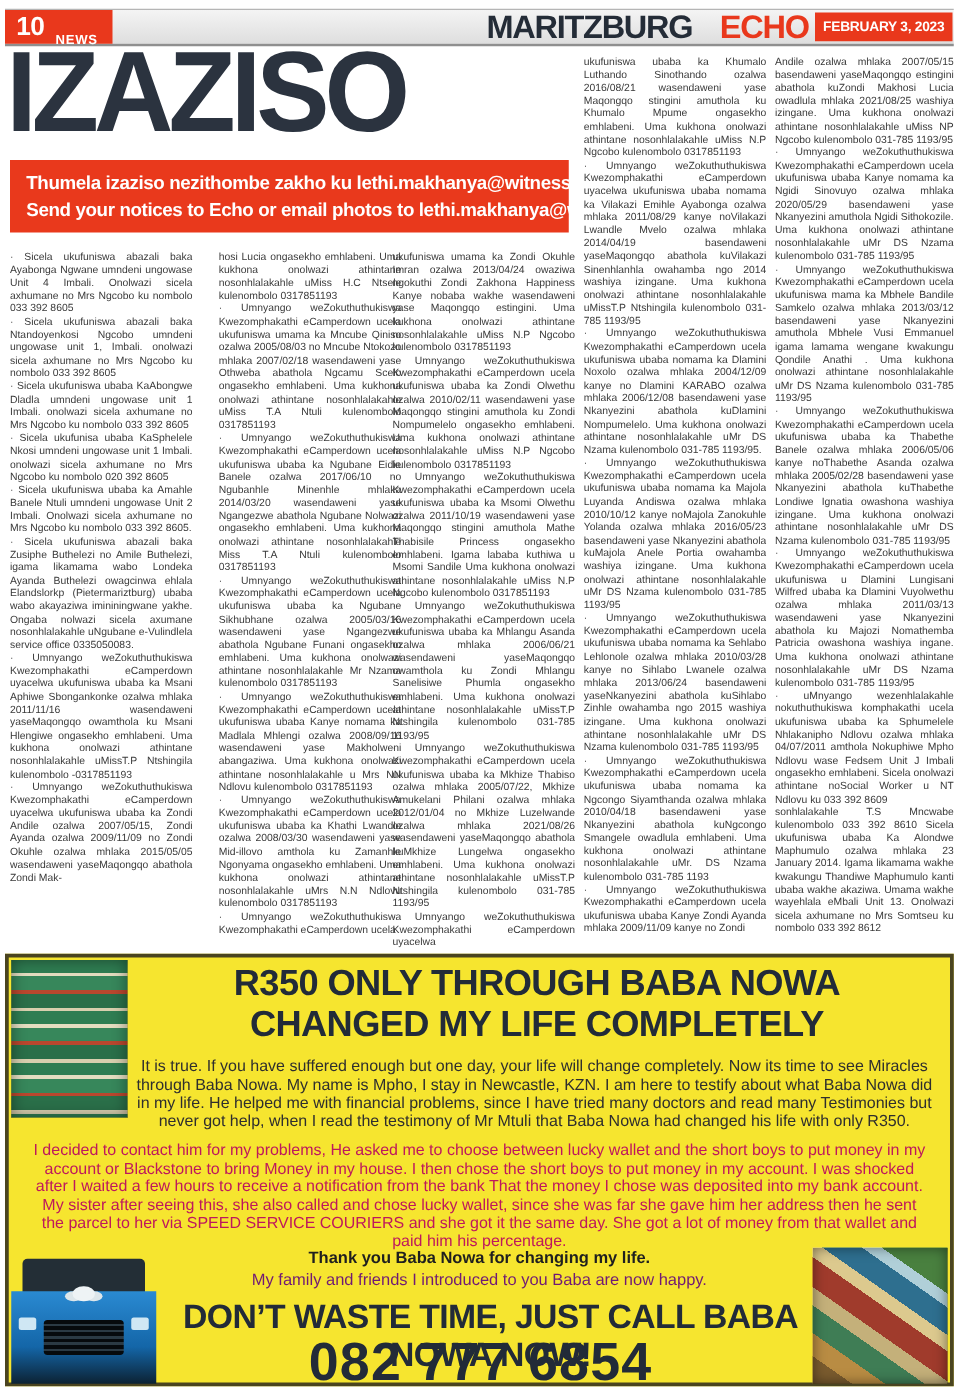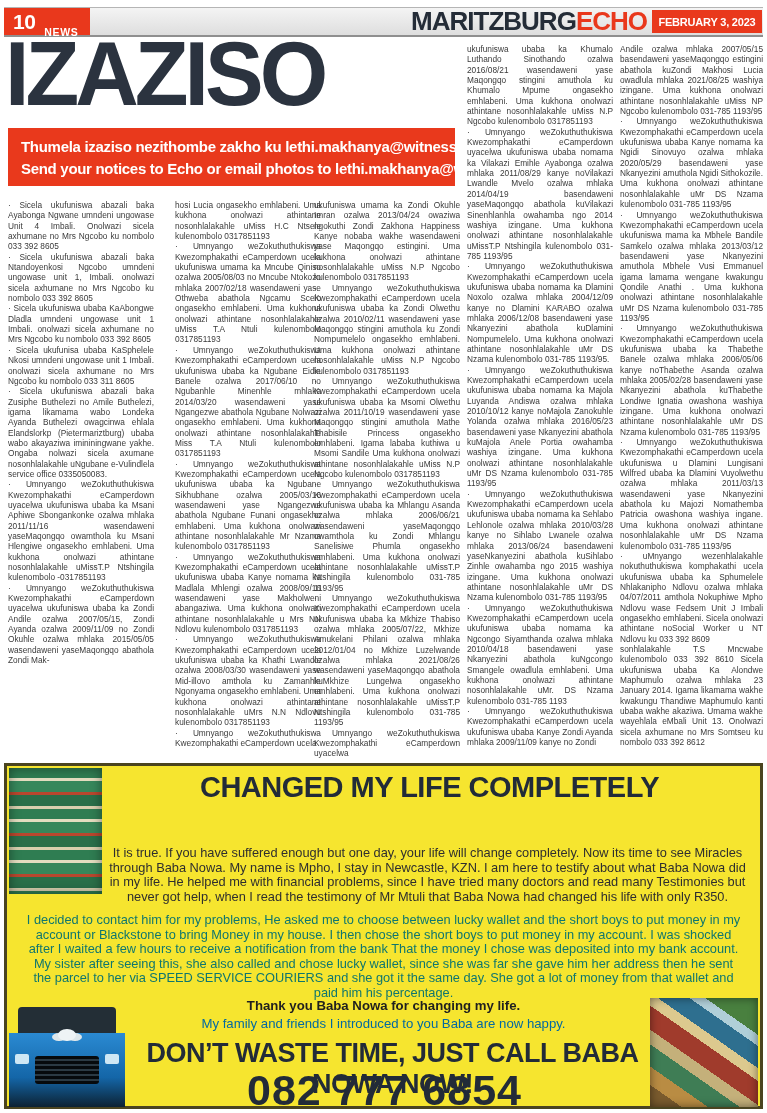--- a/index.html
+++ b/index.html
@@ -6,21 +6,21 @@
   html,body { width:767px; height:1113px; }
   body { position:relative; background:#ffffff; font-family:"Liberation Sans", sans-serif; overflow:hidden; }
 
   
   .header-bar { position:absolute; left:4px; top:7px; width:759px; height:30px;
     background:linear-gradient(#f4f4f4,#dedede); border-top:1px solid #b5b5b5; border-bottom:2px solid #8f8f8f;padding-left:47px; }
   .pagenum-box { position:absolute; left:0; top:0; width:86px; height:100%; background:#e9381c;
     display:flex; align-items:center; padding-left:9px; gap:9px; }
   .pagenum { color:#fff; font-size:21px; font-weight:800; letter-spacing:-0.5px; }
   .section-label { color:#fff; font-size:10.5px; font-weight:700; letter-spacing:0.6px; margin-top:20px; }
-  .masthead { position:absolute; right:116px; top:0; height:100%; display:flex; align-items:center; gap:0;
+  .masthead { position:absolute; right:116px; top:0; height:100%; display:flex; align-items:center; gap:22px;
     font-size:26px; font-weight:800; letter-spacing:-1px; }
   .masthead .black { color:#242c37; }
   .masthead .red { color:#e9381c; }
   .date-box { position:absolute; right:1px; top:2px; bottom:2px; width:110px; background:#e9381c;
     display:flex; align-items:center; justify-content:center; color:#fff; font-size:11px; font-weight:800; letter-spacing:-0.2px;margin-left:20px; }
 
   
   .page-title { position:absolute; left:5px; top:28px; color:#2b333f; font-size:88px; font-weight:900;
     letter-spacing:-4px; line-height:1; transform:scaleY(1.04); transform-origin:top left; }
   .notice-banner { position:absolute; left:8px; top:128px; width:447px; height:58px; background:#e9391c;
@@ -37,25 +37,25 @@
   .notice { margin:0; }
 
   
   .ad { position:absolute; left:4px; top:763px; width:759px; height:346px; background:#f6e52f;
     border:3px solid #4a4420; }
   .ad-headline { position:absolute; left:100px; right:8px; top:5px; text-align:center;
     color:#222b38; font-size:29px; line-height:33px; font-weight:800; letter-spacing:-0.5px; }
   .ad-p1 { position:absolute; left:98px; right:10px; top:80px; text-align:center;
     color:#2e2e2e; font-size:12.8px; line-height:14.6px; }
   .ad-p2 { position:absolute; left:18px; right:18px; top:147px; text-align:center;
-    color:#0f766e; font-size:12.8px; line-height:14.6px; }
+    color:#be185d; font-size:12.8px; line-height:14.6px; }
   .ad-thanks1 { position:absolute; left:0; right:0; top:232px; text-align:center;
     color:#1f1f1f; font-size:13.2px; font-weight:700; }
   .ad-thanks2 { position:absolute; left:0; right:0; top:250px; text-align:center;
-    color:#0369a1; font-size:13.2px; }
+    color:#701a75; font-size:13.2px; }
   .ad-cta { position:absolute; left:136px; right:118px; top:272px; text-align:center;
     color:#222b38; font-size:27px; font-weight:800; letter-spacing:-0.5px; }
   .ad-phone { position:absolute; left:120px; right:118px; top:300px; text-align:center;
     color:#222b38; font-size:43px; font-weight:900; letter-spacing:1px; }
 
   
   .img-money-stacks { position:absolute; left:2px; top:2px; width:93px; height:126px;
     background:
       repeating-linear-gradient(180deg,
         #2f7d52 0 10px, #e4ddc0 10px 13px, #37875b 13px 24px, #b9472e 24px 27px,
@@ -95,21 +95,22 @@
 <div class="page-title">IZAZISO</div>
 <div class="notice-banner">
   <div>Thumela izaziso nezithombe zakho ku lethi.makhanya@witness.co.za.</div>
   <div>Send your notices to Echo or email photos to lethi.makhanya@witness.co.za</div>
 </div>
 
 <div id="col1" class="col low">
     <p class="notice">· Sicela ukufuniswa abazali baka Ayabonga Ngwane umndeni ungowase Unit 4 Imbali. Onolwazi sicela axhumane no Mrs Ngcobo ku nombolo 033 392 8605</p>
     <p class="notice">· Sicela ukufuniswa abazali baka Ntandoyenkosi Ngcobo umndeni ungowase unit 1, Imbali. onolwazi sicela axhumane no Mrs Ngcobo ku nombolo 033 392 8605</p>
     <p class="notice">· Sicela ukufuniswa ubaba KaAbongwe Dladla umndeni ungowase unit 1 Imbali. onolwazi sicela axhumane no Mrs Ngcobo ku nombolo 033 392 8605</p>
-    <p class="notice">· Sicela ukufunisa ubaba KaSphelele Nkosi umndeni ungowase unit 1 Imbali. onolwazi sicela axhumane no Mrs Ngcobo ku nombolo 033 311 8605</p>
+    <p class="notice">· Sicela ukufunisa ubaba KaSphelele Nkosi umndeni ungowase unit 1 Imbali. onolwazi sicela axhumane no Mrs Ngcobo ku nombolo 020 392 8605</p>
+    <p class="notice">· Sicela ukufuniswa ubaba ka Amahle Banele Ntuli umndeni ungowase Unit 2 Imbali. Onolwazi sicela axhumane no Mrs Ngcobo ku nombolo 033 392 8605.</p>
     <p class="notice">· Sicela ukufuniswa abazali baka Zusiphe Buthelezi no Amile Buthelezi, igama likamama wabo Londeka Ayanda Buthelezi owagcinwa ehlala Elandslorkp (Pietermariztburg) ubaba wabo akayaziwa imininingwane yakhe. Ongaba nolwazi sicela axumane nosonhlalakahle uNgubane e-Vulindlela service office 0335050083.</p>
     <p class="notice">· Umnyango weZokuthuthukiswa Kwezomphakathi eCamperdown uyacelwa ukufuniswa ubaba ka Msani Aphiwe Sbongankonke ozalwa mhlaka 2011/11/16 wasendaweni yaseMaqongqo owamthola ku Msani Hlengiwe ongasekho emhlabeni. Uma kukhona onolwazi athintane nosonhlalakahle uMissT.P Ntshingila kulenombolo -0317851193</p>
     <p class="notice">· Umnyango weZokuthuthukiswa Kwezomphakathi eCamperdown uyacelwa ukufuniswa ubaba ka Zondi Andile ozalwa 2007/05/15, Zondi Ayanda ozalwa 2009/11/09 no Zondi Okuhle ozalwa mhlaka 2015/05/05 wasendaweni yaseMaqongqo abathola Zondi Mak-</p>
   </div>
 <div id="col2" class="col low">
     <p class="notice">hosi Lucia ongasekho emhlabeni. Uma kukhona onolwazi athintane nosonhlalakahle uMiss H.C Ntsele kulenombolo 0317851193</p>
     <p class="notice">· Umnyango weZokuthuthukiswa Kwezomphakathi eCamperdown ucela ukufuniswa umama ka Mncube Qiniso ozalwa 2005/08/03 no Mncube Ntokozo mhlaka 2007/02/18 wasendaweni yase Othweba abathola Ngcamu Scelo ongasekho emhlabeni. Uma kukhona onolwazi athintane nosonhlalakahle uMiss T.A Ntuli kulenombolo 0317851193</p>
     <p class="notice">· Umnyango weZokuthuthukiswa Kwezomphakathi eCamperdown ucela ukufuniswa ubaba ka Ngubane Eidie Banele ozalwa 2017/06/10 no Ngubanhle Minenhle mhlaka 2014/03/20 wasendaweni yase Ngangezwe abathola Ngubane Nolwazi ongasekho emhlabeni. Uma kukhona onolwazi athintane nosonhlalakahle Miss T.A Ntuli kulenombolo 0317851193</p>
     <p class="notice">· Umnyango weZokuthuthukiswa Kwezomphakathi eCamperdown ucela ukufuniswa ubaba ka Ngubane Sikhubhane ozalwa 2005/03/16 wasendaweni yase Ngangezwe abathola Ngubane Funani ongasekho emhlabeni. Uma kukhona onolwazi athintane nosonhlalakahle Mr Nzama kulenombolo 0317851193</p>
     <p class="notice">· Umnyango weZokuthuthukiswa Kwezomphakathi eCamperdown ucela ukufuniswa ubaba Kanye nomama ka Madlala Mhlengi ozalwa 2008/09/16 wasendaweni yase Makholweni abangaziwa. Uma kukhona onolwazi athintane nosonhlalakahle u Mrs NN Ndlovu kulenombolo 0317851193</p>
@@ -139,20 +140,21 @@
     <p class="notice">· Umnyango weZokuthuthukiswa Kwezomphakathi eCamperdown ucela ukufuniswa mama ka Mbhele Bandile Samkelo ozalwa mhlaka 2013/03/12 basendaweni yase Nkanyezini amuthola Mbhele Vusi Emmanuel igama lamama wengane kwakungu Qondile Anathi . Uma kukhona onolwazi athintane nosonhlalakahle uMr DS Nzama kulenombolo 031-785 1193/95</p>
     <p class="notice">· Umnyango weZokuthuthukiswa Kwezomphakathi eCamperdown ucela ukufuniswa ubaba ka Thabethe Banele ozalwa mhlaka 2006/05/06 kanye noThabethe Asanda ozalwa mhlaka 2005/02/28 basendaweni yase Nkanyezini abathola kuThabethe Londiwe Ignatia owashona washiya izingane. Uma kukhona onolwazi athintane nosonhlalakahle uMr DS Nzama kulenombolo 031-785 1193/95</p>
     <p class="notice">· Umnyango weZokuthuthukiswa Kwezomphakathi eCamperdown ucela ukufuniswa u Dlamini Lungisani Wilfred ubaba ka Dlamini Vuyolwethu ozalwa mhlaka 2011/03/13 wasendaweni yase Nkanyezini abathola ku Majozi Nomathemba Patricia owashona washiya ingane. Uma kukhona onolwazi athintane nosonhlalakahle uMr DS Nzama kulenombolo 031-785 1193/95</p>
     <p class="notice">· uMnyango wezenhlalakahle nokuthuthukiswa komphakathi ucela ukufuniswa ubaba ka Sphumelele Nhlakanipho Ndlovu ozalwa mhlaka 04/07/2011 amthola Nokuphiwe Mpho Ndlovu wase Fedsem Unit J Imbali ongasekho emhlabeni. Sicela onolwazi athintane noSocial Worker u NT Ndlovu ku 033 392 8609</p>
     <p class="notice">sonhlalakahle T.S Mncwabe kulenombolo 033 392 8610 Sicela ukufuniswa ubaba Ka Alondwe Maphumulo ozalwa mhlaka 23 January 2014. Igama likamama wakhe kwakungu Thandiwe Maphumulo kanti ubaba wakhe akaziwa. Umama wakhe wayehlala eMbali Unit 13. Onolwazi sicela axhumane no Mrs Somtseu ku nombolo 033 392 8612</p>
   </div>
 
 <div class="ad">
   <div class="img-money-stacks"></div>
   <div class="ad-headline">
+    <div>R350 ONLY THROUGH BABA NOWA</div>
     <div>CHANGED MY LIFE COMPLETELY</div>
   </div>
   <div class="ad-p1">It is true. If you have suffered enough but one day, your life will change completely. Now its time to see Miracles through Baba Nowa. My name is Mpho, I stay in Newcastle, KZN.  I am here to testify about what Baba Nowa did in my life. He helped me with financial problems, since I have tried many doctors and read many Testimonies but never got help, when I read the testimony of Mr Mtuli that Baba Nowa had changed his life with only R350.</div>
   <div class="ad-p2">I decided to contact him for my problems, He asked me to choose between lucky wallet and the short boys to put money in my account or Blackstone to bring Money in my house. I then chose the short boys to put money in my account. I was shocked after I waited a few hours to receive a notification from the bank That the money I chose was deposited into my bank account. My sister after seeing this, she also called and chose lucky wallet, since she was far she gave him her address then he sent  the parcel to her via SPEED SERVICE COURIERS and she got it the same day. She got a lot of money from that wallet and paid him his percentage.</div>
   <div class="ad-thanks1">Thank you Baba Nowa for changing my life.</div>
   <div class="ad-thanks2">My family and friends I introduced to you Baba are now happy.</div>
   <div class="ad-cta">DON’T WASTE TIME, JUST CALL BABA NOWA NOW!</div>
   <div class="ad-phone">082 777 6854</div>
 
   <div class="img-car">

